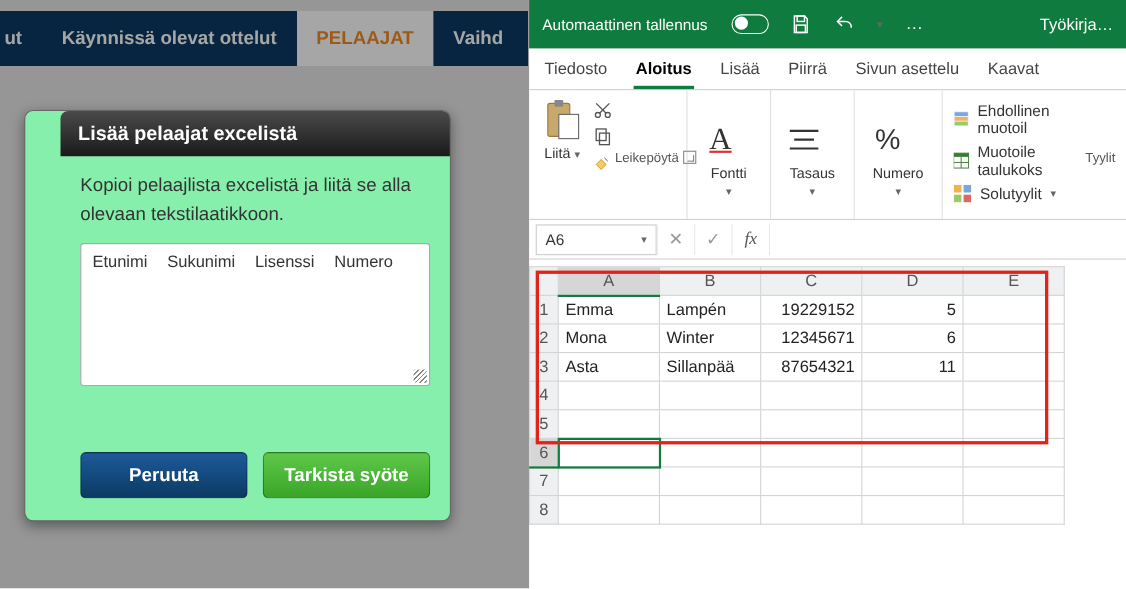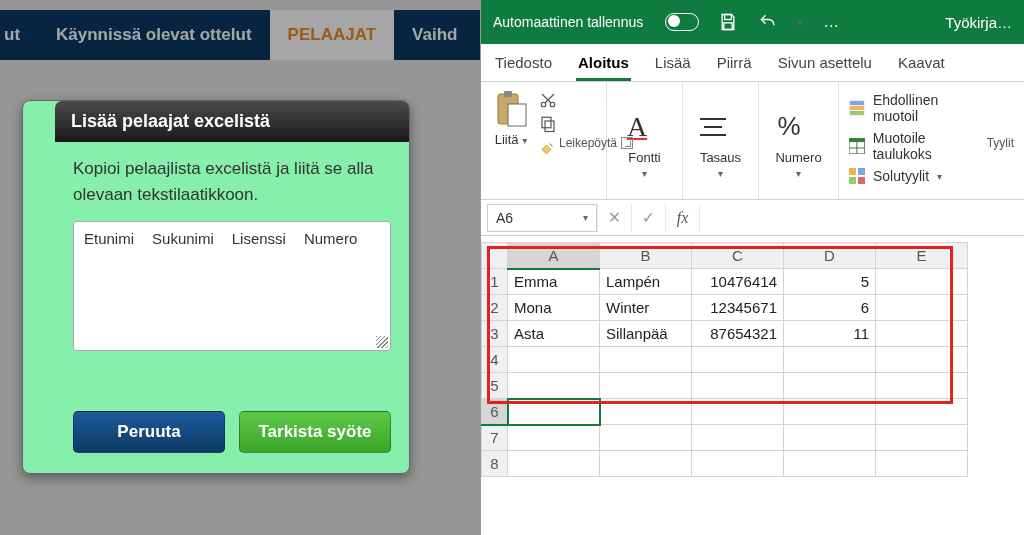--- a/index.html
+++ b/index.html
@@ -133,21 +133,21 @@
     <div class="rt">Tiedosto</div>
     <div class="rt active">Aloitus</div>
     <div class="rt">Lisää</div>
     <div class="rt">Piirrä</div>
     <div class="rt">Sivun asettelu</div>
     <div class="rt">Kaavat</div>
   </div>
 
   <div class="ribbon-body">
 
-    <div class="rgroup" style="width:126px">
+    <div class="rgroup" style="width:144px">
       <div class="icons-row">
         <div class="big-icon">
           <div class="box">
             <svg width="34" height="38" viewBox="0 0 34 38">
                 <rect x="4" y="4" width="20" height="30" rx="2" fill="#c9a96b" stroke="#9b7a3d"></rect>
                 <rect x="10" y="1" width="8" height="6" rx="1" fill="#888"></rect>
                 <rect x="14" y="14" width="18" height="22" fill="#fff" stroke="#666"></rect>
               </svg>
           </div>
           <div><span>Liitä</span> <span class="chev">▾</span></div>
@@ -269,21 +269,21 @@
         <th class="colh colA">A</th>
         <th class="colh">B</th>
         <th class="colh">C</th>
         <th class="colh">D</th>
         <th class="colh">E</th>
       </tr>
       <tr>
             <th class="rowh">1</th>
             <td>Emma</td>
             <td>Lampén</td>
-            <td class="num">10476414</td>
+            <td class="num">19229152</td>
             <td class="num">5</td>
             <td></td>
           </tr>
       <tr>
             <th class="rowh">2</th>
             <td>Mona</td>
             <td>Winter</td>
             <td class="num">12345671</td>
             <td class="num">6</td>
             <td></td>

